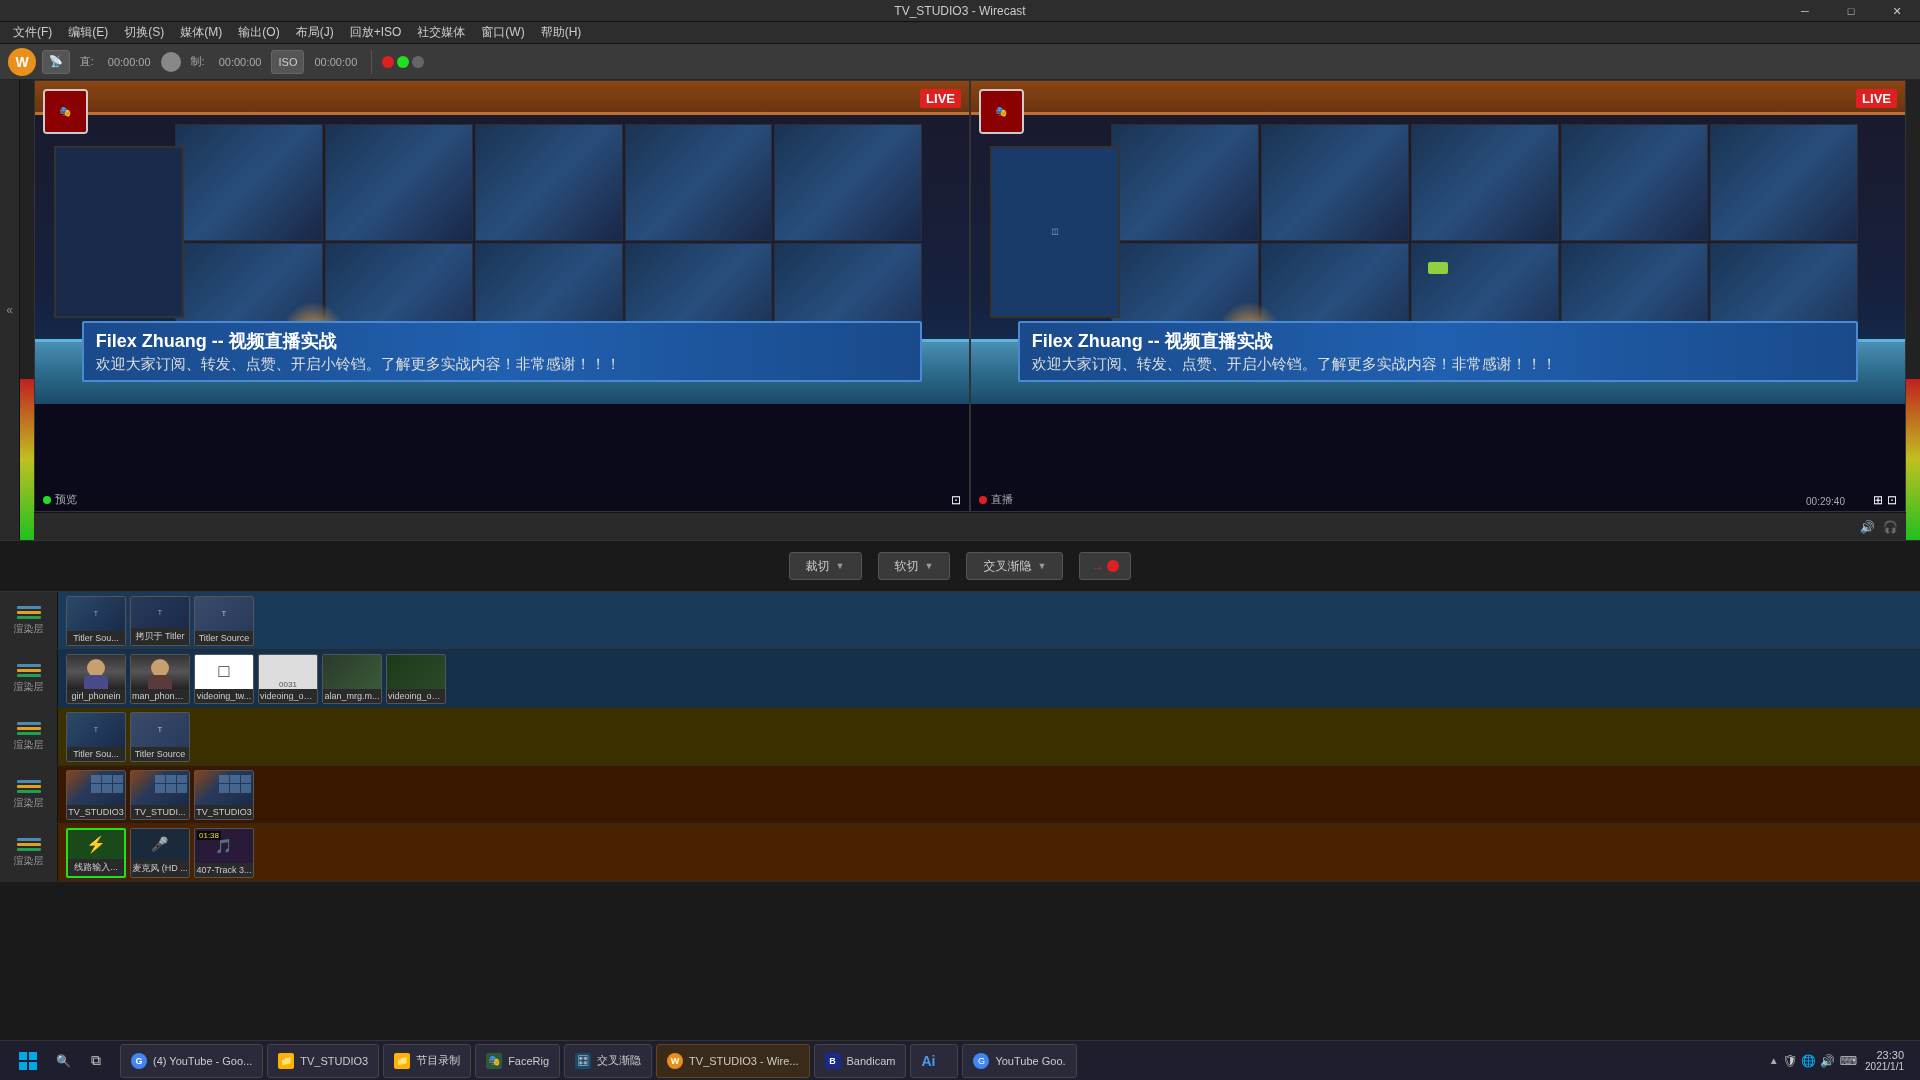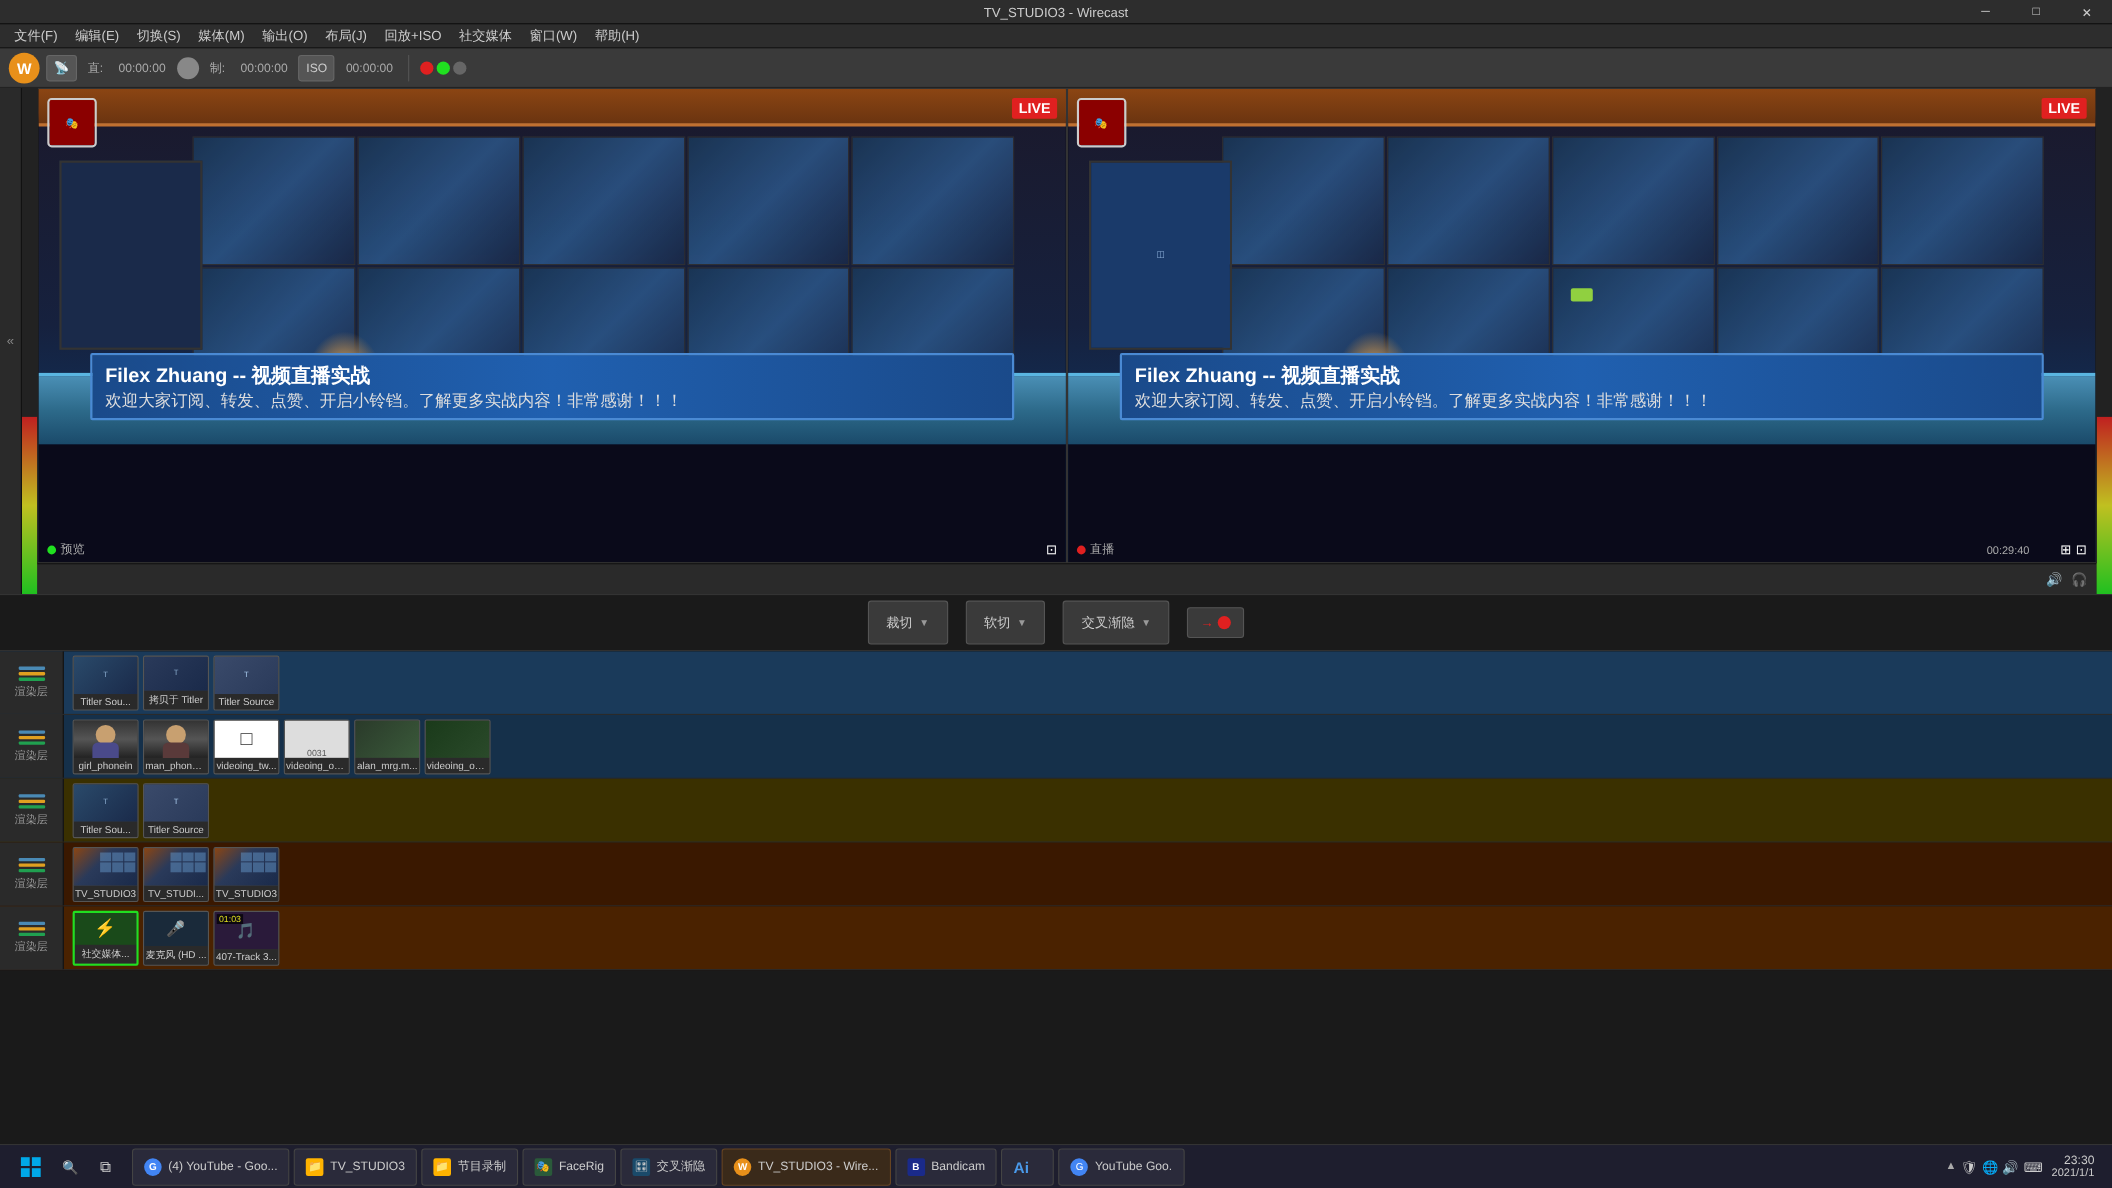--- a/index.html
+++ b/index.html
@@ -300,21 +300,21 @@
       height: 52px;
       background: #1a1a1a;
       display: flex;
       align-items: center;
       justify-content: center;
       gap: 16px;
       border-top: 1px solid #333;
       border-bottom: 1px solid #333;
     }
     .trans-btn {
-      height: 40px;
+      height: 28px;
       padding: 0 16px;
       background: #3a3a3a;
       border: 1px solid #555;
       border-radius: 3px;
       color: #ccc;
       font-size: 12px;
       cursor: pointer;
       display: flex;
       align-items: center;
       gap: 6px;
@@ -987,30 +987,30 @@
         <div class="layer-stack-line"></div>
         <div class="layer-stack-line"></div>
       </div>
       <span>渲染层</span>
     </div>
     <div class="layer-items">
       <div class="layer-item green-active-item" style="border:2px solid #e0e020;">
         <div class="layer-item-thumb thumb-green" style="background:#1a4a1a;display:flex;align-items:center;justify-content:center;">
           <span style="color:#20e020;font-size:16px;">⚡</span>
         </div>
-        <div class="layer-item-label">社交媒体...</div>
+        <div class="layer-item-label">线路输入...</div>
       </div>
       <div class="layer-item">
         <div class="layer-item-thumb" style="background:#1a2a3a;display:flex;align-items:center;justify-content:center;">
           <span style="color:#4a8ab5;font-size:14px;">🎤</span>
         </div>
         <div class="layer-item-label">麦克风 (HD ...</div>
       </div>
       <div class="layer-item" style="position:relative;">
-        <div class="layer-item-timer">01:03</div>
+        <div class="layer-item-timer">01:38</div>
         <div class="layer-item-thumb" style="background:#2a1a3a;display:flex;align-items:center;justify-content:center;">
           <span style="color:#9a6ab5;font-size:14px;">🎵</span>
         </div>
         <div class="layer-item-label">407-Track 3...</div>
       </div>
     </div>
   </div>
 
 </div>
 

